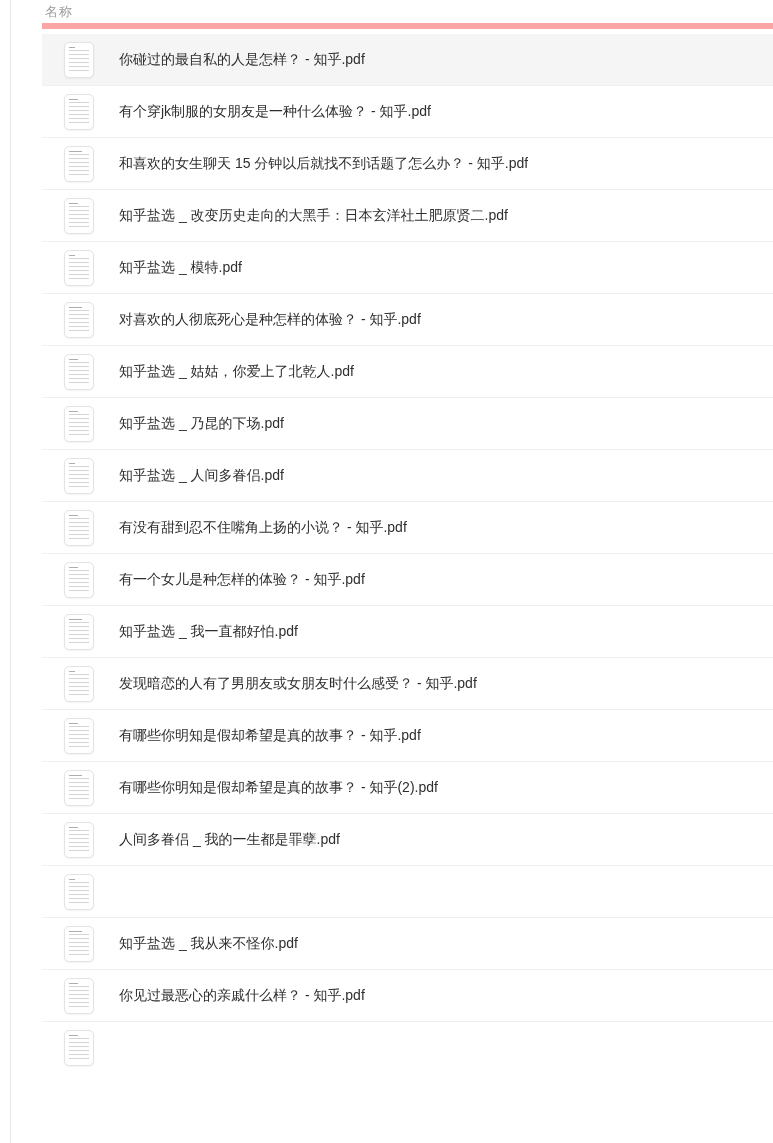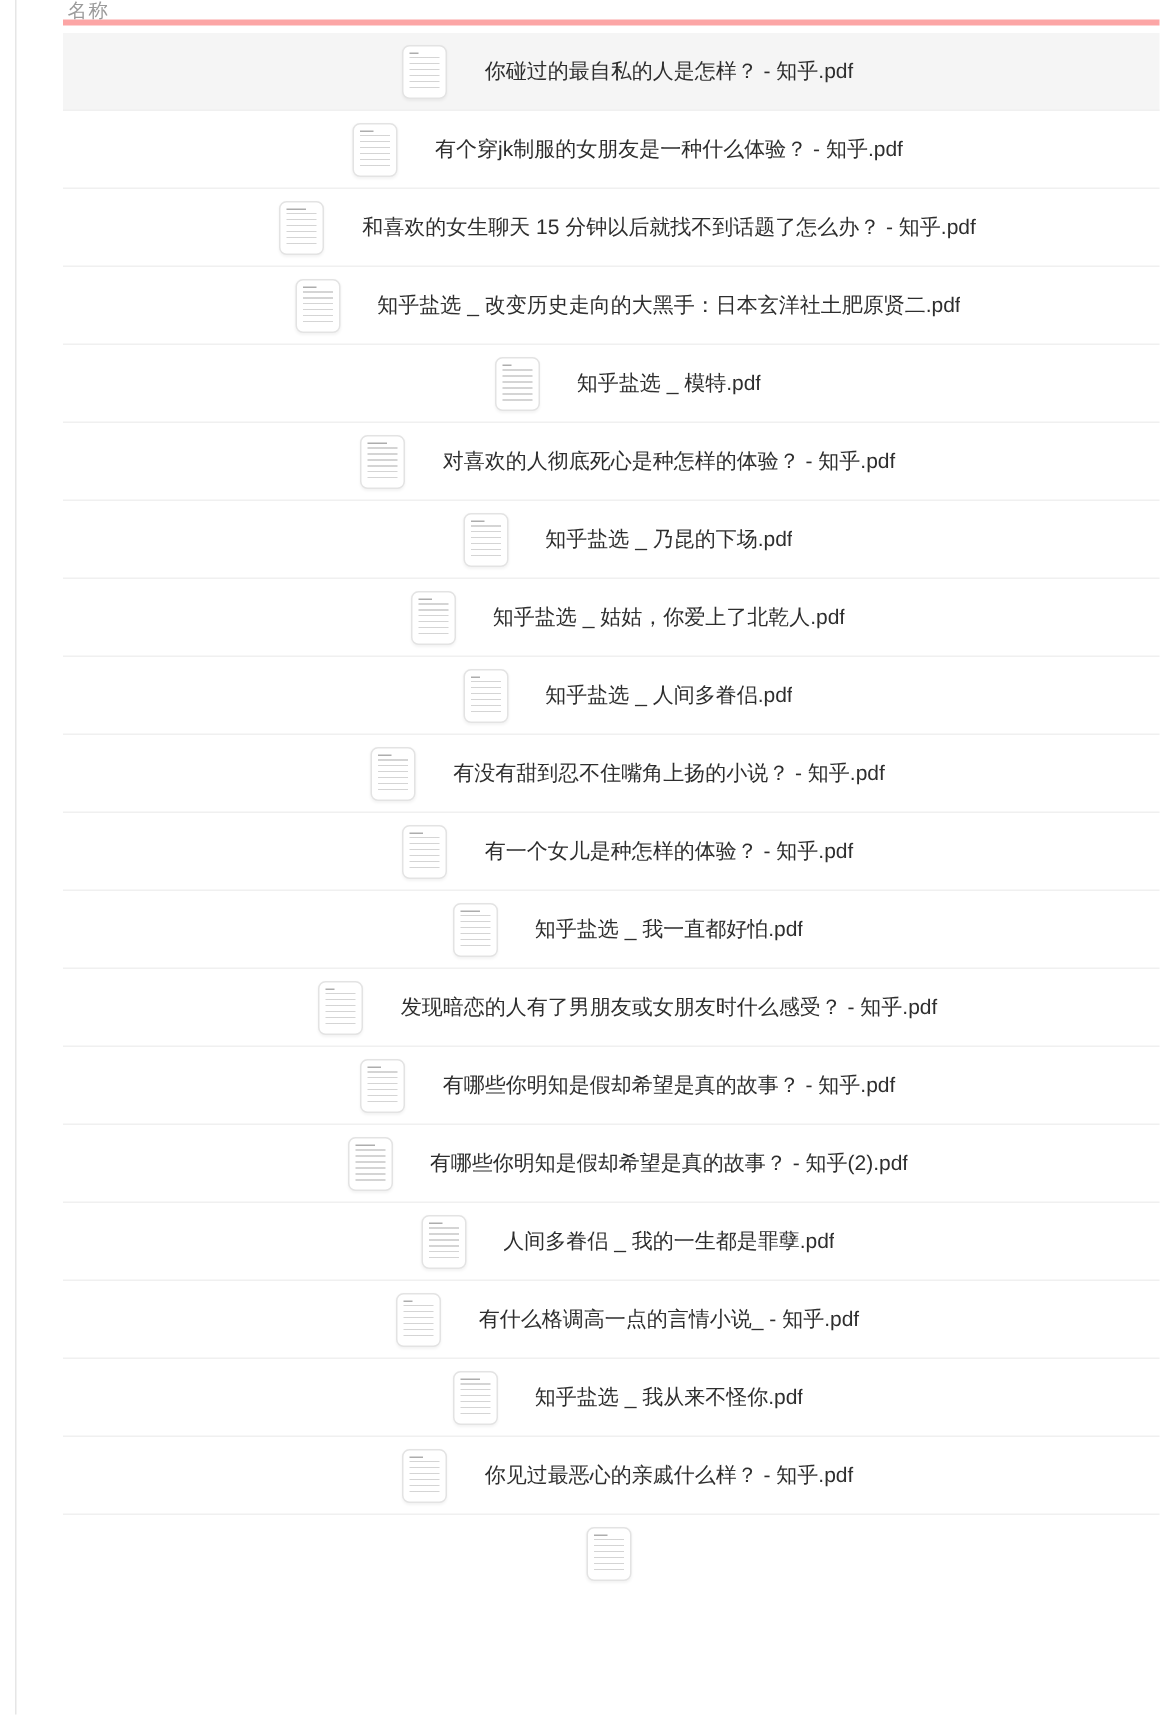--- a/index.html
+++ b/index.html
@@ -7,34 +7,33 @@
     width:773px; height:1143px; overflow:hidden; background:#ffffff;
     font-family:"Liberation Sans", sans-serif;
     -webkit-font-smoothing:antialiased;
   }
   .left-rail {
     position:fixed; left:0; top:0; width:10px; height:1143px;
     background:#ffffff; border-right:1px solid #e6e6e6;
   }
   .content { position:absolute; left:11px; top:0; right:0; }
   .list-header {
-    height:17px; margin-left:31px; border-bottom:4px solid #fca5a5;
+    height:29px; margin-left:31px; border-bottom:6px solid #fca5a5;
     display:flex; align-items:center; box-sizing:border-box;
   }
   .list-header .col-label {
     font-size:13px; color:#9b9b9b; padding-left:3px; letter-spacing:1px;
     cursor:default;
   }
   .file-list { margin-top:5px; }
   .row {
     height:52px; margin-left:31px; box-sizing:border-box;
     display:flex; align-items:center;
     border-bottom:1px solid #f0f0f0;
     background:transparent;
-    justify-content:center;
   }
   .row.highlighted { background:#f5f5f5; border-bottom-color:#f0f0f0; }
   .row.partial { border-bottom:none; }
   .file-icon {
     width:28px; height:34px; margin-left:22px; flex-shrink:0;
     background:#ffffff; border:1px solid #e3e3e3; border-radius:5px;
     box-shadow:0 1px 2px rgba(0,0,0,0.05);
     position:relative; overflow:hidden;
   }
   .file-icon::before {
@@ -84,25 +83,25 @@
       <div class="row">
     <div class="file-icon"></div>
     <div class="file-name">知乎盐选 _ 模特.pdf</div>
   </div>
       <div class="row">
     <div class="file-icon"></div>
     <div class="file-name">对喜欢的人彻底死心是种怎样的体验？ - 知乎.pdf</div>
   </div>
       <div class="row">
     <div class="file-icon"></div>
-    <div class="file-name">知乎盐选 _ 乃昆的下场.pdf</div>
+    <div class="file-name">知乎盐选 _ 姑姑，你爱上了北乾人.pdf</div>
   </div>
       <div class="row">
     <div class="file-icon"></div>
-    <div class="file-name">知乎盐选 _ 姑姑，你爱上了北乾人.pdf</div>
+    <div class="file-name">知乎盐选 _ 乃昆的下场.pdf</div>
   </div>
       <div class="row">
     <div class="file-icon"></div>
     <div class="file-name">知乎盐选 _ 人间多眷侣.pdf</div>
   </div>
       <div class="row">
     <div class="file-icon"></div>
     <div class="file-name">有没有甜到忍不住嘴角上扬的小说？ - 知乎.pdf</div>
   </div>
       <div class="row">
@@ -124,21 +123,20 @@
       <div class="row">
     <div class="file-icon"></div>
     <div class="file-name">有哪些你明知是假却希望是真的故事？ - 知乎(2).pdf</div>
   </div>
       <div class="row">
     <div class="file-icon"></div>
     <div class="file-name">人间多眷侣 _ 我的一生都是罪孽.pdf</div>
   </div>
       <div class="row">
     <div class="file-icon"></div>
-    <div class="file-name">有什么格调高一点的言情小说_ - 知乎.pdf</div>
   </div>
       <div class="row">
     <div class="file-icon"></div>
     <div class="file-name">知乎盐选 _ 我从来不怪你.pdf</div>
   </div>
       <div class="row">
     <div class="file-icon"></div>
     <div class="file-name">你见过最恶心的亲戚什么样？ - 知乎.pdf</div>
   </div>
       <div class="row partial">

